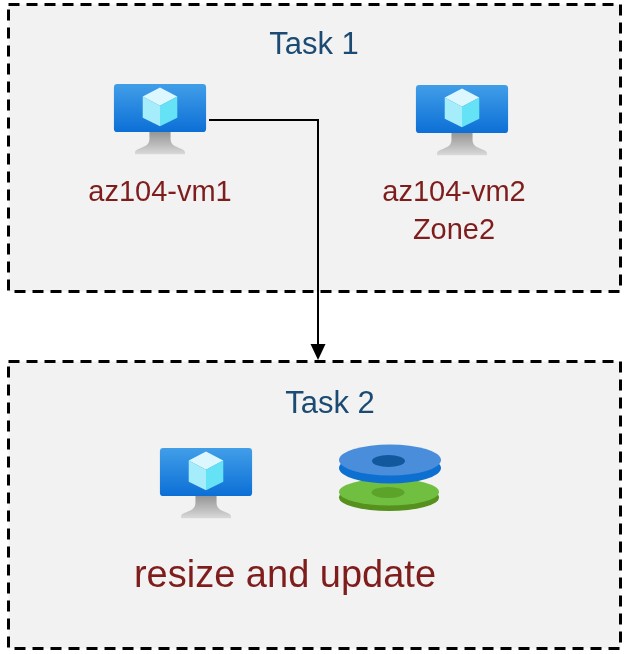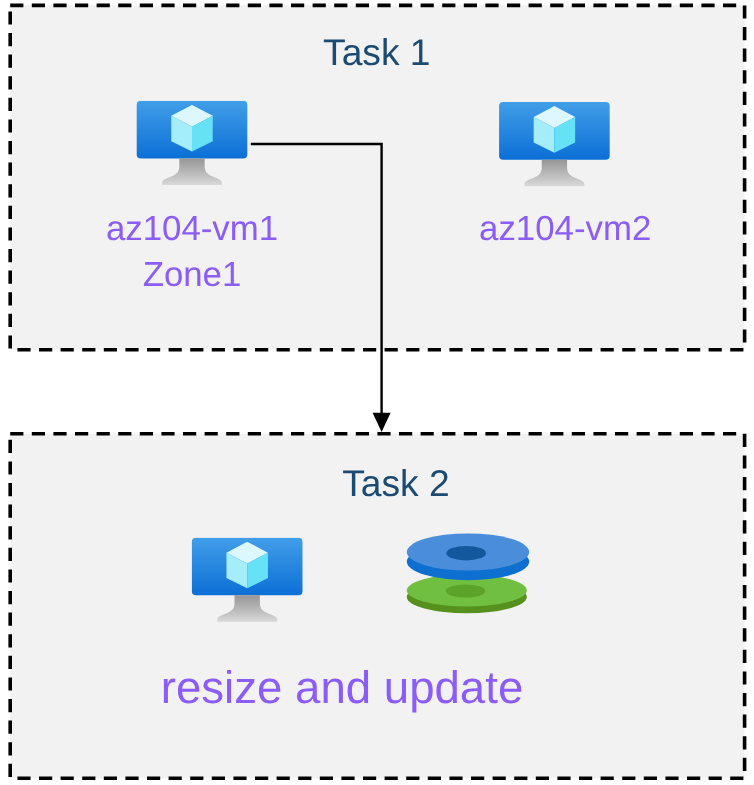--- a/index.html
+++ b/index.html
@@ -16,21 +16,21 @@
     overflow: hidden;
   }
   .scene {
     position: absolute;
     left: 0;
     top: 0;
   }
   .label {
     position: absolute;
     text-align: center;
-    color: #8b5cf6;
+    color: #7f1d1d;
     white-space: nowrap;
   }
   .title {
     color: #1b4a72;
     font-size: 31px;
     line-height: 36px;
   }
   .vm-label {
     font-size: 29px;
     line-height: 38px;
@@ -87,24 +87,24 @@
       <ellipse cx="52" cy="24" rx="51" ry="15.5" fill="#0d70d1"></ellipse>
       <ellipse cx="52" cy="16" rx="51" ry="15.5" fill="#4a8edb"></ellipse>
       <ellipse cx="50.5" cy="17" rx="16.5" ry="6" fill="#11589d"></ellipse>
     </g>
   </svg>
 
   <div class="label title" style="left:164px; top:26px; width:300px;">Task 1</div>
 
   <div class="label vm-label" style="left:40px; top:172px; width:240px;">
     <span>az104-vm1</span>
-    <span>Zone1</span>
   </div>
 
-  <div class="label vm-label" style="left:351px; top:172px; width:240px;">
+  <div class="label vm-label" style="left:334px; top:172px; width:240px;">
     <span>az104-vm2</span>
+    <span>Zone2</span>
   </div>
 
   <div class="label title" style="left:180px; top:385px; width:300px;">Task 2</div>
 
   <div class="label caption" style="left:115px; top:556px; width:340px;">resize and update</div>
 
 </div>
 
 </body></html>

